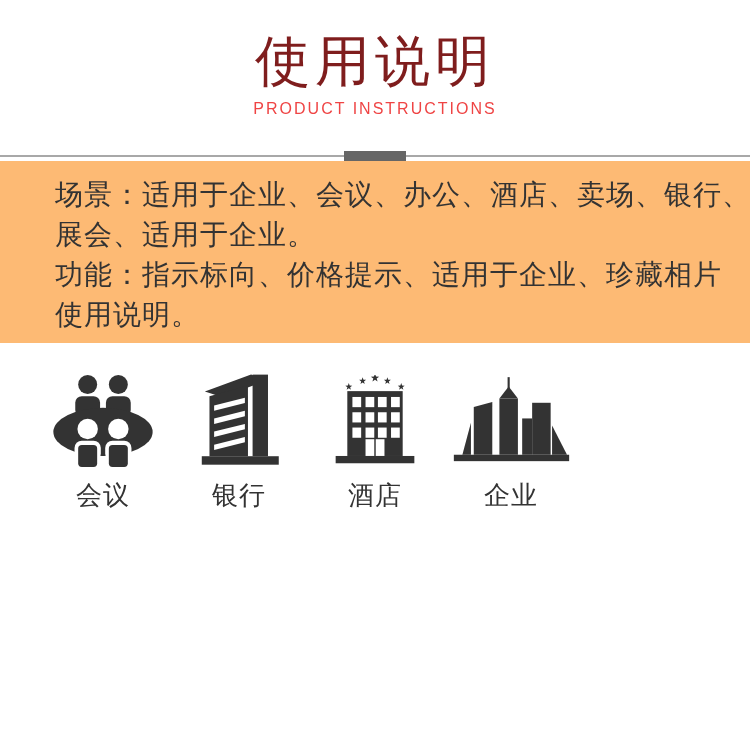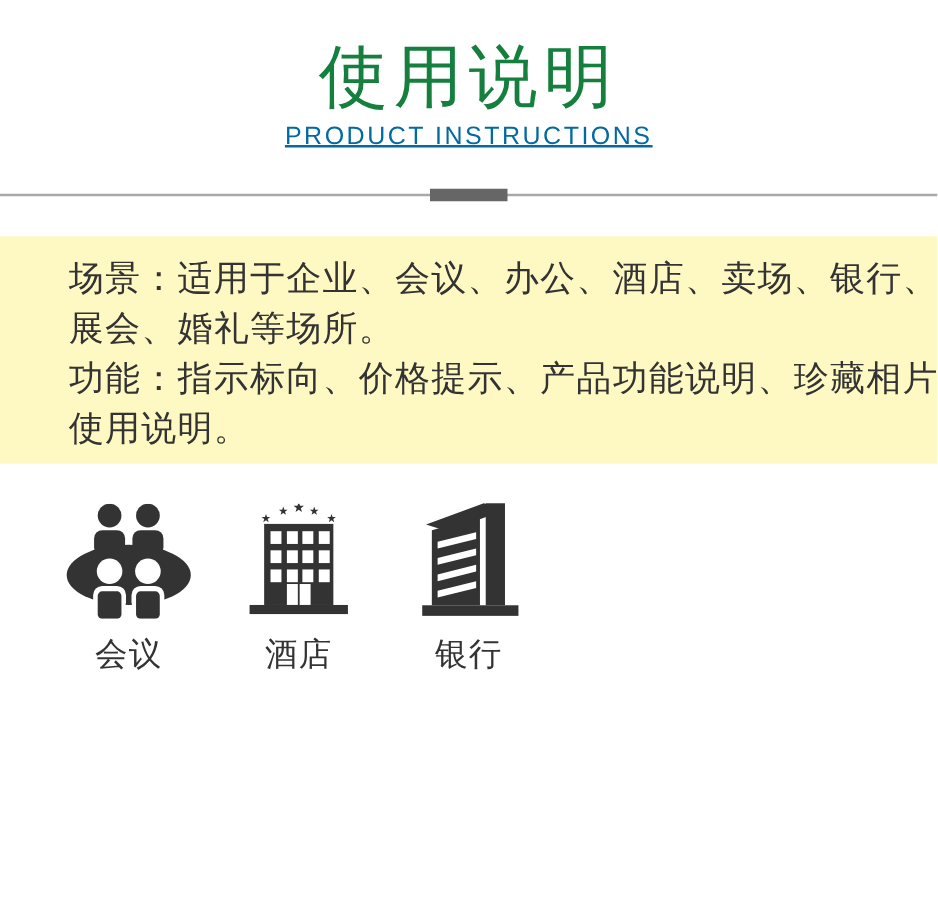--- a/index.html
+++ b/index.html
@@ -7,37 +7,37 @@
     position:relative;
     width:750px;height:729px;
     background:#ffffff;
     overflow:hidden;
     font-family:"Liberation Sans", sans-serif;
     color:#333333;
   }
   .header{padding-top:30px;text-align:center;}
   .title{
     font-size:55px;line-height:62px;font-weight:500;
-    letter-spacing:5px;color:#15803d;margin:0;
+    letter-spacing:5px;color:#7f1d1d;margin:0;
   }
   .subtitle{
-    margin-top:4px;font-size:20px;line-height:26px;
-    letter-spacing:2px;color:#0369a1;font-weight:300;text-decoration:underline;
+    margin-top:4px;font-size:16px;line-height:26px;
+    letter-spacing:2px;color:#ef4444;font-weight:300;
   }
   .divider{position:relative;height:10px;margin-top:29px;}
   .divider-line{
     position:absolute;left:0;right:0;top:4px;height:2px;background:#a8a8a8;
   }
   .divider-block{
     position:absolute;left:50%;top:0;width:62px;height:10px;
     margin-left:-31px;background:#666666;
   }
   .info-box{
-    margin-top:28px;
-    background:#fef9c3;
+    margin-top:0;
+    background:#fdba74;
     padding:14px 30px 8px 55px;
     height:160px;
   }
   .info-line{
     font-size:28px;line-height:40px;color:#333333;
     letter-spacing:1px;white-space:nowrap;
   }
   .icon-grid{
     margin:28px 35px 0 35px;
     display:grid;
@@ -64,22 +64,22 @@
     <div class="subtitle">PRODUCT INSTRUCTIONS</div>
   </div>
 
   <div class="divider">
     <span class="divider-line"></span>
     <span class="divider-block"></span>
   </div>
 
   <section class="info-box">
     <div class="info-line">场景：适用于企业、会议、办公、酒店、卖场、银行、</div>
-    <div class="info-line">展会、婚礼等场所。</div>
-    <div class="info-line">功能：指示标向、价格提示、产品功能说明、珍藏相片</div>
+    <div class="info-line">展会、适用于企业。</div>
+    <div class="info-line">功能：指示标向、价格提示、适用于企业、珍藏相片</div>
     <div class="info-line">使用说明。</div>
   </section>
 
   <section class="icon-grid">
 
     <div class="cell">
       <div class="icon-box">
         <svg width="110" height="92" viewBox="0 0 150 126" xmlns="http://www.w3.org/2000/svg">
           <g fill="#333333">
             <circle cx="54" cy="13" r="13"></circle>
@@ -92,20 +92,38 @@
             <rect x="36" y="90" width="36" height="28" rx="10" fill="#ffffff"></rect>
             <rect x="78" y="90" width="36" height="28" rx="10" fill="#ffffff"></rect>
             <rect x="41" y="96" width="26" height="30" rx="5"></rect>
             <rect x="83" y="96" width="26" height="30" rx="5"></rect>
           </g>
         </svg>
       </div>
       <div class="cell-label">会议</div>
     </div>
 
+
+    <div class="cell">
+      <div class="icon-box">
+        <svg width="85" height="97" viewBox="0 0 110 126" xmlns="http://www.w3.org/2000/svg">
+          <g fill="#333333">
+            <polygon points="10,28 70,6 92,13 32,35"></polygon>
+            <rect x="72" y="6" width="20" height="106"></rect>
+            <polygon points="16,34 66,20 66,112 16,112"></polygon>
+            <polygon fill="#ffffff" points="22,46 62,36 62,43 22,53"></polygon>
+            <polygon fill="#ffffff" points="22,63 62,53 62,60 22,70"></polygon>
+            <polygon fill="#ffffff" points="22,80 62,70 62,77 22,87"></polygon>
+            <polygon fill="#ffffff" points="22,97 62,87 62,94 22,104"></polygon>
+            <rect x="6" y="112" width="100" height="11"></rect>
+          </g>
+        </svg>
+      </div>
+      <div class="cell-label">银行</div>
+    </div>
 
     <div class="cell">
       <div class="icon-box">
         <svg width="102" height="92" viewBox="0 0 140 126" xmlns="http://www.w3.org/2000/svg">
           <g fill="#333333">
             <g>
               <polygon transform="translate(34,16)" points="0,-5 1.18,-1.62 4.76,-1.55 1.9,0.62 2.94,4.05 0,2 -2.94,4.05 -1.9,0.62 -4.76,-1.55 -1.18,-1.62"></polygon>
               <polygon transform="translate(53,8)" points="0,-5 1.18,-1.62 4.76,-1.55 1.9,0.62 2.94,4.05 0,2 -2.94,4.05 -1.9,0.62 -4.76,-1.55 -1.18,-1.62"></polygon>
               <polygon transform="translate(70,4) scale(1.2)" points="0,-5 1.18,-1.62 4.76,-1.55 1.9,0.62 2.94,4.05 0,2 -2.94,4.05 -1.9,0.62 -4.76,-1.55 -1.18,-1.62"></polygon>
               <polygon transform="translate(87,8)" points="0,-5 1.18,-1.62 4.76,-1.55 1.9,0.62 2.94,4.05 0,2 -2.94,4.05 -1.9,0.62 -4.76,-1.55 -1.18,-1.62"></polygon>
@@ -128,35 +146,35 @@
               <rect x="57" y="88" width="12" height="23"></rect>
                 <rect x="71" y="88" width="12" height="23"></rect>
             </g>
             <rect x="16" y="111" width="108" height="10"></rect>
           </g>
         </svg>
       </div>
       <div class="cell-label">酒店</div>
     </div>
 
+
     <div class="cell">
       <div class="icon-box">
-        <svg width="85" height="97" viewBox="0 0 110 126" xmlns="http://www.w3.org/2000/svg">
+        <svg width="121" height="90" viewBox="0 0 170 126" xmlns="http://www.w3.org/2000/svg">
           <g fill="#333333">
-            <polygon points="10,28 70,6 92,13 32,35"></polygon>
-            <rect x="72" y="6" width="20" height="106"></rect>
-            <polygon points="16,34 66,20 66,112 16,112"></polygon>
-            <polygon fill="#ffffff" points="22,46 62,36 62,43 22,53"></polygon>
-            <polygon fill="#ffffff" points="22,63 62,53 62,60 22,70"></polygon>
-            <polygon fill="#ffffff" points="22,80 62,70 62,77 22,87"></polygon>
-            <polygon fill="#ffffff" points="22,97 62,87 62,94 22,104"></polygon>
-            <rect x="6" y="112" width="100" height="11"></rect>
+            <polygon points="16,109 28,64 28,109"></polygon>
+            <polygon points="32,42 58,35 58,109 32,109"></polygon>
+            <rect x="79.5" y="0" width="3" height="16"></rect>
+            <polygon points="68,30 81,13 94,30"></polygon>
+            <rect x="68" y="30" width="26" height="79"></rect>
+            <rect x="100" y="58" width="14" height="51"></rect>
+            <rect x="114" y="36" width="26" height="73"></rect>
+            <polygon points="142,68 163,109 142,109"></polygon>
+            <rect x="4" y="109" width="162" height="9"></rect>
           </g>
         </svg>
       </div>
-      <div class="cell-label">银行</div>
+      <div class="cell-label">企业</div>
     </div>
-
-
 
   </section>
 
 </div>
 
 </body></html>

